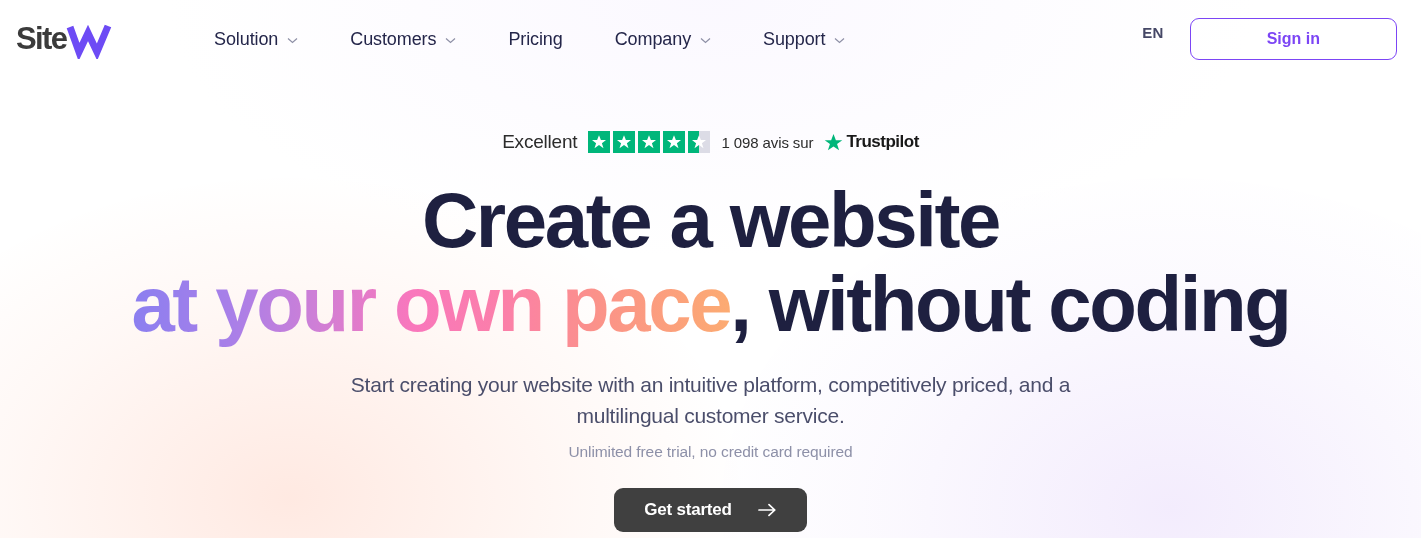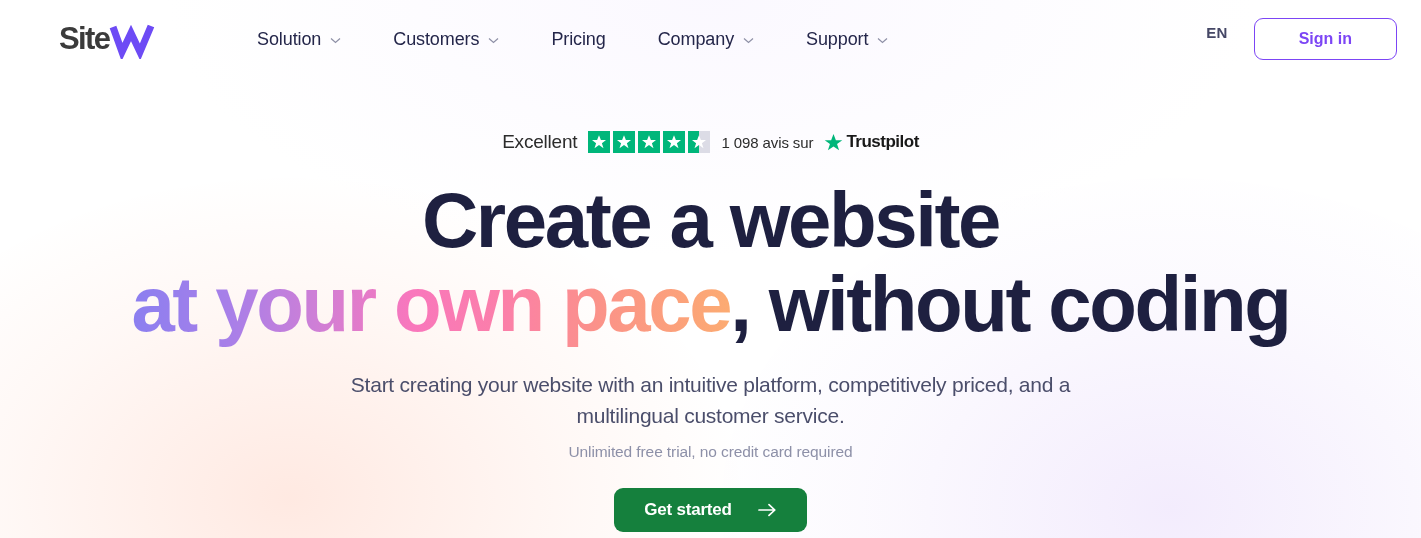--- a/index.html
+++ b/index.html
@@ -61,21 +61,20 @@
     display: flex;
     align-items: center;
     padding: 0 24px 0 16px;
   }
 
   .logo {
     display: flex;
     height: 40px;
     margin-right: 10px;
     cursor: pointer;
-    margin-left: 43px;
   }
   .logo svg { display: block; }
 
   nav.main-nav {
     display: flex;
     align-items: center;
     gap: 0px;
     margin-left: 50px;
   }
   .nav-item {
@@ -113,21 +112,21 @@
     letter-spacing: 0.3px;
     padding: 6px 4px;
   }
   .signin-btn {
     border: 1.6px solid #7c45f5;
     color: #7c45f5;
     background: transparent;
     border-radius: 9px;
     font-size: 16px;
     font-weight: 600;
-    padding: 0 44px;
+    padding: 0 76px;
     height: 42px;
     line-height: 40px;
     cursor: pointer;
     font-family: "Liberation Sans", sans-serif;
     white-space: nowrap;
   }
 
   
   .hero {
     position: relative;
@@ -231,21 +230,21 @@
     font-size: 15.5px;
     color: #8d90a8;
     letter-spacing: -0.1px;
   }
 
   .cta-wrap { margin-top: 27px; }
   .cta-btn {
     display: inline-flex;
     align-items: center;
     gap: 26px;
-    background: #15803d;
+    background: #404040;
     color: #ffffff;
     border: none;
     border-radius: 9px;
     font-size: 17px;
     font-weight: 700;
     font-family: "Liberation Sans", sans-serif;
     padding: 0 30px;
     height: 44px;
     cursor: pointer;
     letter-spacing: -0.2px;

